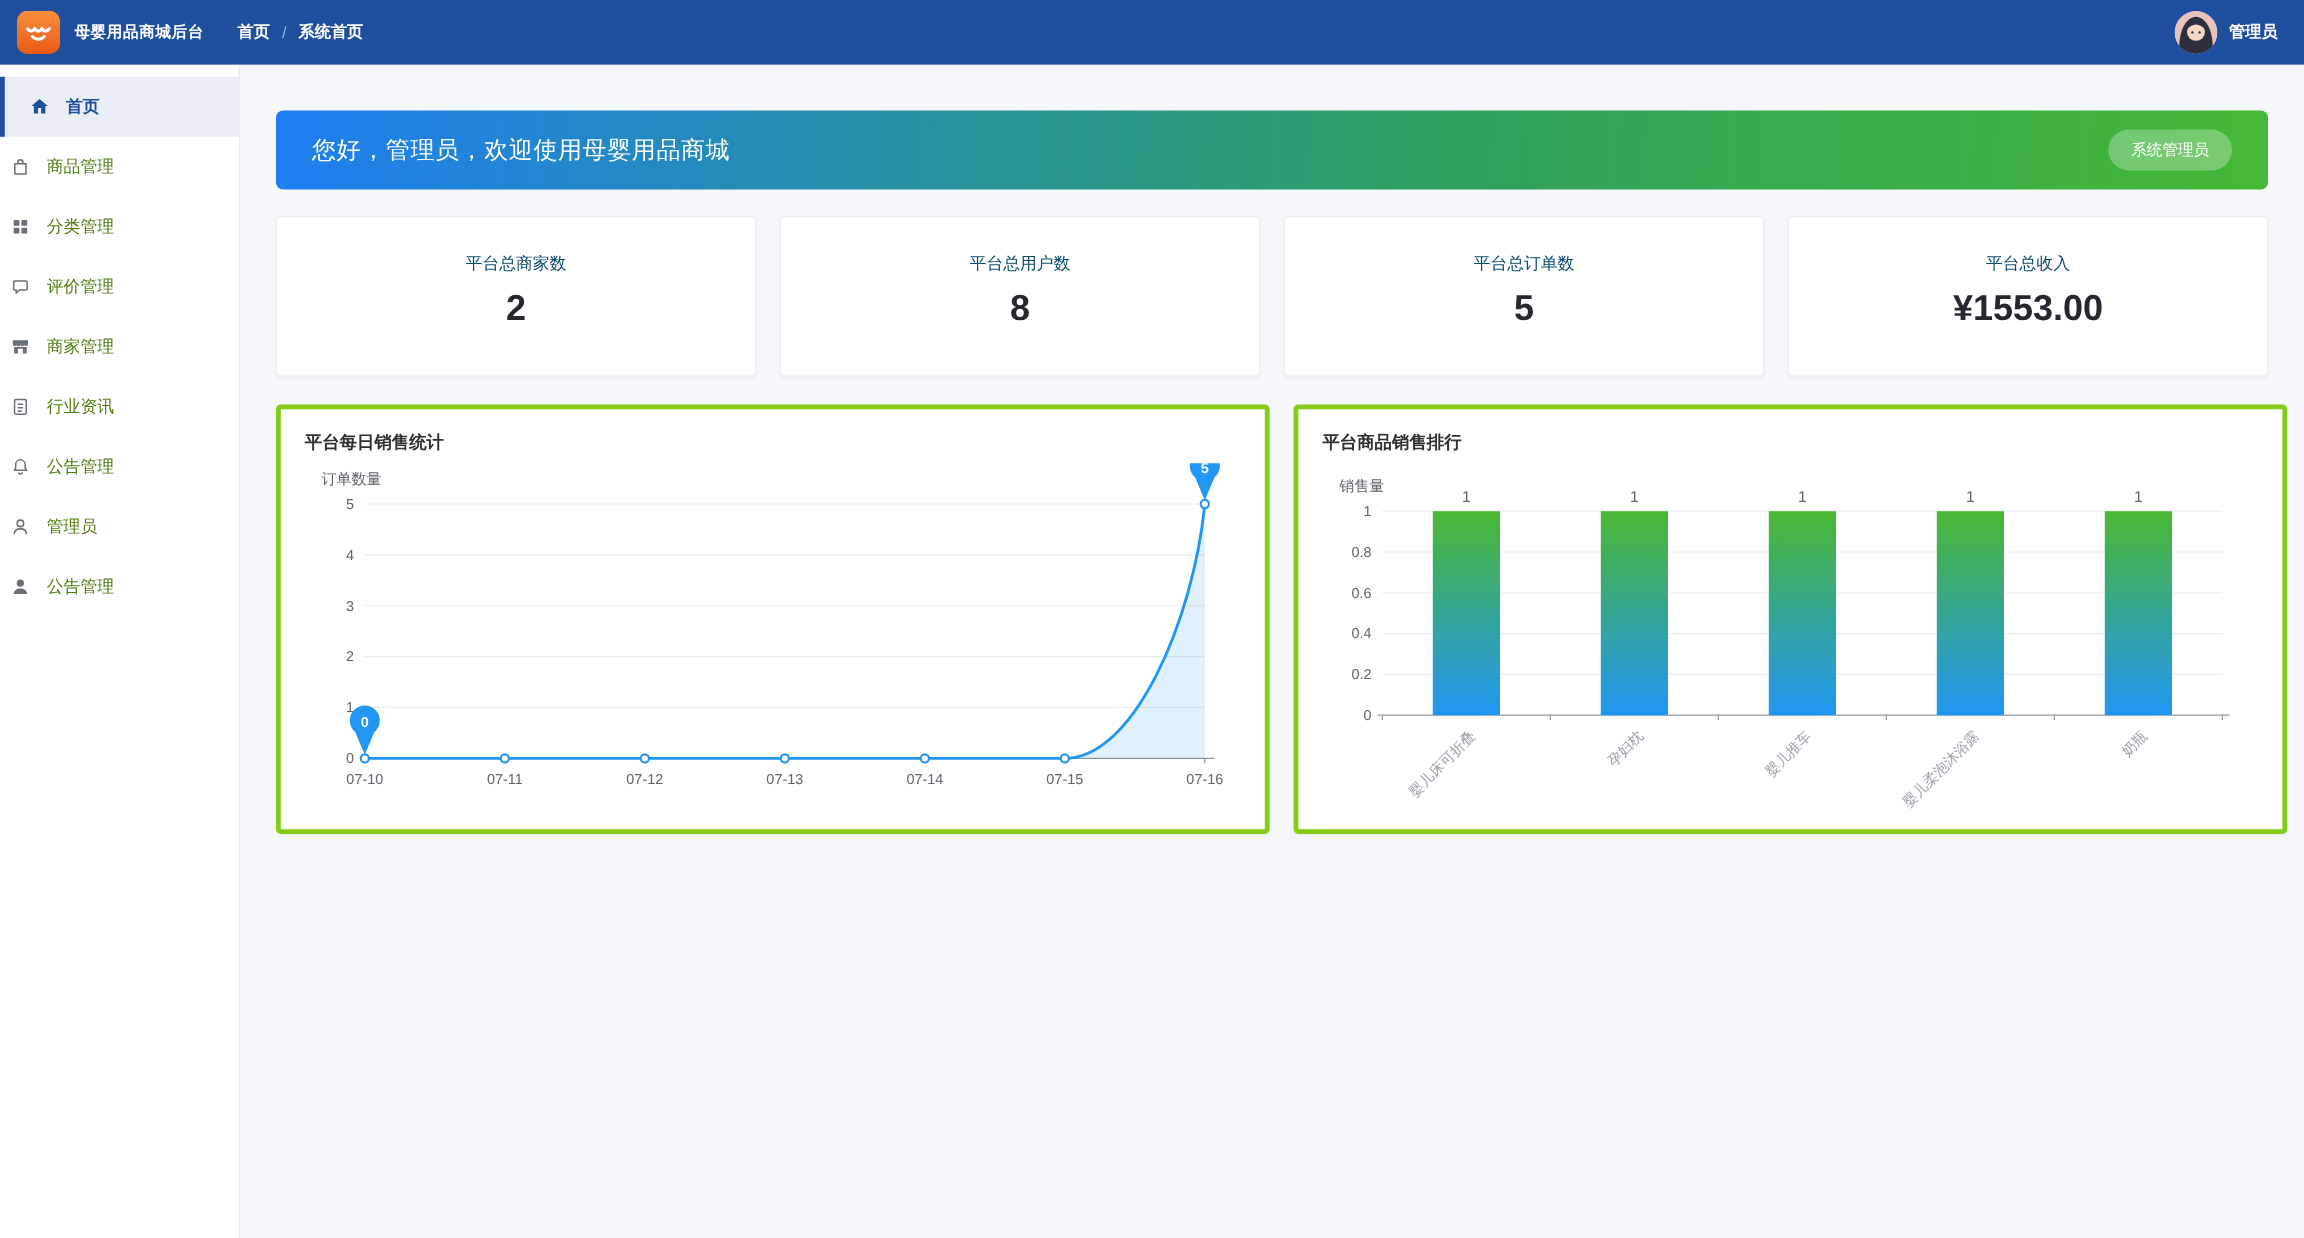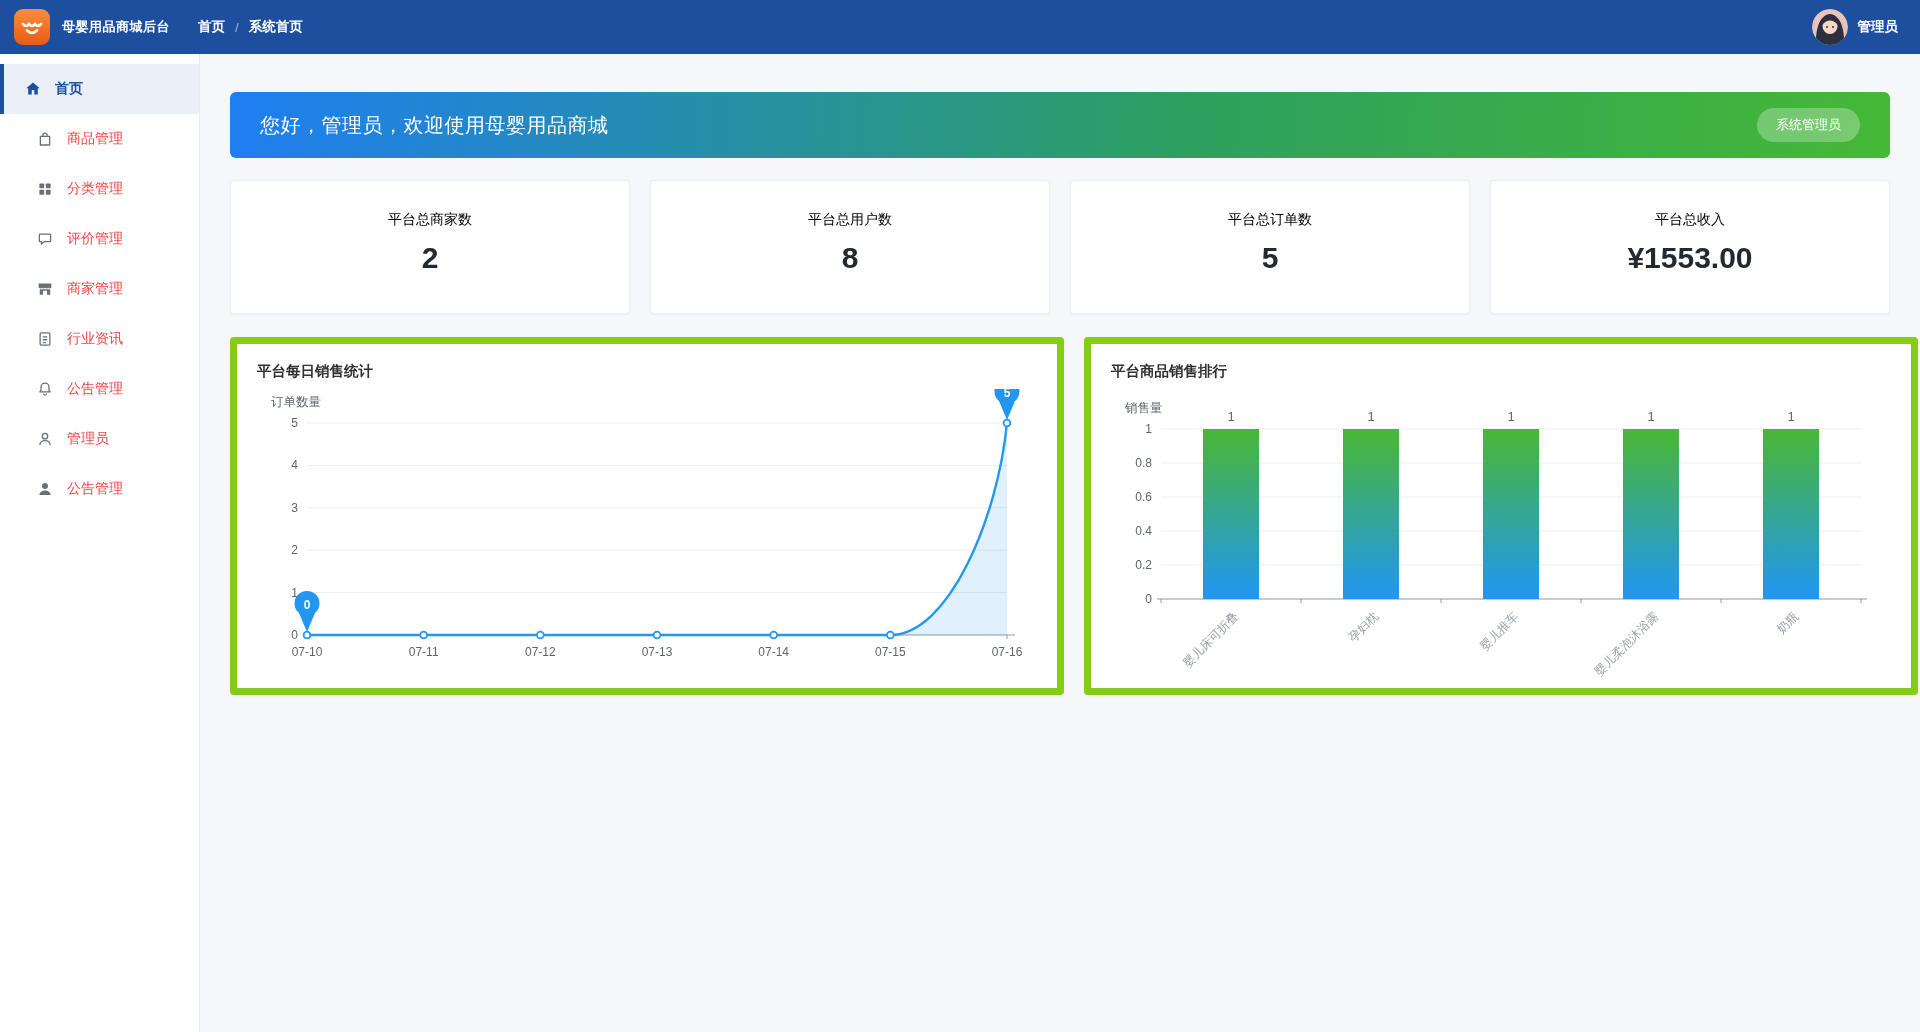--- a/index.html
+++ b/index.html
@@ -11,44 +11,44 @@
   .app-title { font-size:13px; font-weight:bold; letter-spacing:.5px; }
   .crumbs { display:flex; align-items:center; margin-left:28px; font-size:13.5px; font-weight:bold; gap:10px; }
   .crumb-sep { opacity:.55; font-weight:normal; }
   .top-spacer { flex:1; }
   .userbox { display:flex; align-items:center; gap:10px; cursor:pointer; }
   .avatar { width:36px; height:36px; border-radius:50%; overflow:hidden; flex:0 0 auto; }
   .username { font-size:13.5px; font-weight:bold; }
 
   
   .sidebar { position:absolute; left:0; top:54px; bottom:0; width:200px; background:#fff; border-right:1px solid #e8eaee; padding-top:10px; }
-  .side-item { height:50px; display:flex; align-items:center; padding-left:36px; cursor:pointer; color:#ef4444; }
+  .side-item { height:50px; display:flex; align-items:center; padding-left:8px; cursor:pointer; color:#4d7c0f; }
   .side-item .side-icon { width:18px; height:18px; margin-right:13px; display:inline-flex; color:#6a7077; }
   .side-item .side-icon svg { width:18px; height:18px; }
   .side-label { font-size:14px; }
   .side-item.active { background:#e9eef7; border-left:4px solid #1e4f9f; padding-left:20px; color:#1e4f9f; }
   .side-item.active .side-icon { color:#1e4f9f; }
   .side-item.active .side-label { font-weight:bold; }
 
   
   .main { position:absolute; left:200px; top:54px; right:0; bottom:0; background:#f6f7fa; padding:38px 30px 0 30px; }
 
   .banner { height:66px; border-radius:6px; background:linear-gradient(93deg,#1f7ef2 0%,#2da05f 58%,#45b837 100%);
             display:flex; align-items:center; justify-content:space-between; padding:0 30px; }
   .banner-text { color:#fff; font-size:20px; font-weight:normal; letter-spacing:.5px; }
   .banner-badge { background:rgba(255,255,255,.28); color:#fff; font-size:13px; padding:8px 19px; border-radius:999px; }
 
   .stats-row { display:flex; gap:20px; margin-top:22px; }
   .stat-card { flex:1; height:134px; background:#fff; border:1px solid #ebeef2; border-radius:4px;
                box-shadow:0 1px 3px rgba(0,0,0,.04); text-align:center; padding-top:30px; }
-  .stat-label { font-size:14px; color:#000000;font-family:Liberation Serif, serif; }
+  .stat-label { font-size:14px; color:#0c4a6e;font-family:Liberation Serif, serif; }
   .stat-value { font-size:30px; font-weight:bold; color:#24292f; margin-top:12px; }
 
   .charts-row { display:flex; gap:20px; margin-top:23px; }
-  .chart-card { flex:1; height:358px; background:#fff; border:7px solid #84cc16; border-radius:4px;
+  .chart-card { flex:1; height:358px; background:#fff; border:4px solid #84cc16; border-radius:4px;
                 box-shadow:0 1px 3px rgba(0,0,0,.04); padding:18px 20px 0 20px; }
   .chart-title { font-size:14.5px; font-weight:bold; color:#303133; }
   .chart-card svg.plot { width:780px; height:300px; margin-top:8px; display:block; }
 
   
   .grid   { stroke:#e9edf2; stroke-width:1; }
   .axis   { stroke:#90979f; stroke-width:1; fill:none; }
   .tick   { font-size:12px; fill:#5f646b; }
   .ax-name{ font-size:12.5px; fill:#5f646b; }
   .cat    { font-size:12px; fill:#9aa1ab; }

